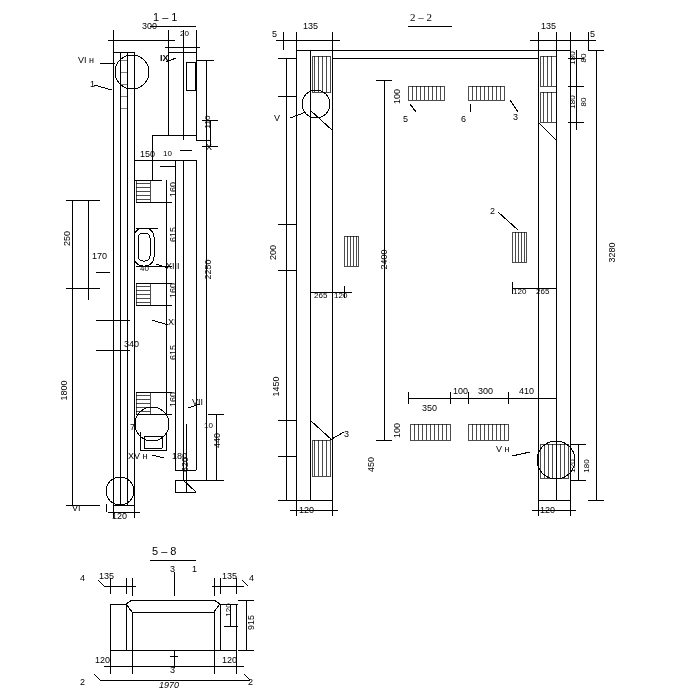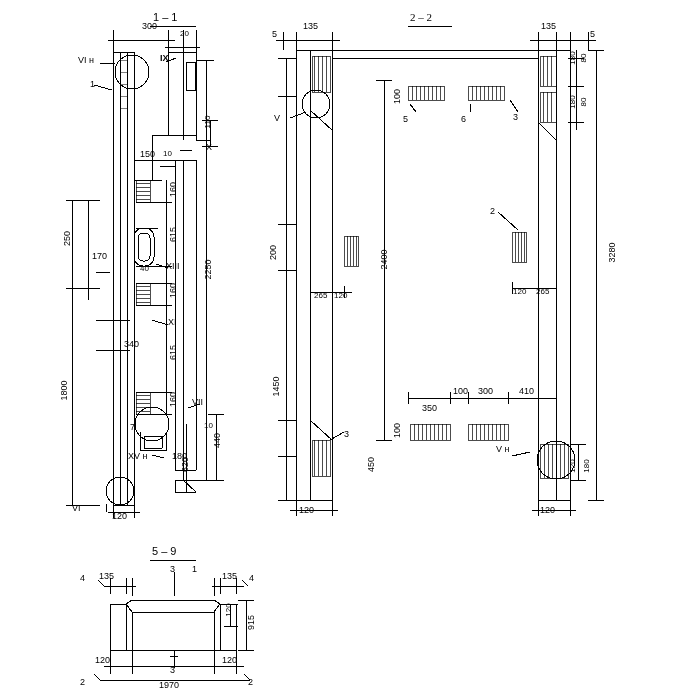--- a/index.html
+++ b/index.html
@@ -441,29 +441,29 @@
 <div class="lbl sm rot" style="left:566px;top:54px;">180</div>
 <div class="lbl sm rot" style="left:580px;top:54px;">80</div>
 <div class="lbl sm rot" style="left:566px;top:98px;">180</div>
 <div class="lbl sm rot" style="left:580px;top:98px;">80</div>
 <div class="lbl rot" style="left:602px;top:248px;">3280</div>
 <div class="lbl sm rot" style="left:566px;top:462px;">120</div>
 <div class="lbl sm rot" style="left:580px;top:462px;">180</div>
 <div class="lbl" style="left:299px;top:506px;">120</div>
 <div class="lbl" style="left:540px;top:506px;">120</div>
 
-<div class="lbl big" style="left:152px;top:546px;">5 – 9</div>
+<div class="lbl big" style="left:152px;top:546px;">5 – 8</div>
 <div class="lbl" style="left:80px;top:574px;">4</div>
 <div class="lbl" style="left:99px;top:572px;">135</div>
 <div class="lbl" style="left:170px;top:565px;">3</div>
 <div class="lbl" style="left:192px;top:565px;">1</div>
 <div class="lbl" style="left:222px;top:572px;">135</div>
 <div class="lbl" style="left:249px;top:574px;">4</div>
 <div class="lbl sm rot" style="left:222px;top:606px;">120</div>
 <div class="lbl rot" style="left:244px;top:618px;">915</div>
 <div class="lbl" style="left:95px;top:656px;">120</div>
 <div class="lbl" style="left:222px;top:656px;">120</div>
 <div class="lbl" style="left:170px;top:666px;">3</div>
-<div class="lbl" style="left:159px;top:681px;">1970</div>
+<div class="lbl" style="left:159px;top:681px;font-style:italic;">1970</div>
 <div class="lbl" style="left:80px;top:678px;">2</div>
 <div class="lbl" style="left:248px;top:678px;">2</div>
 
 </div>
 
 </body></html>

